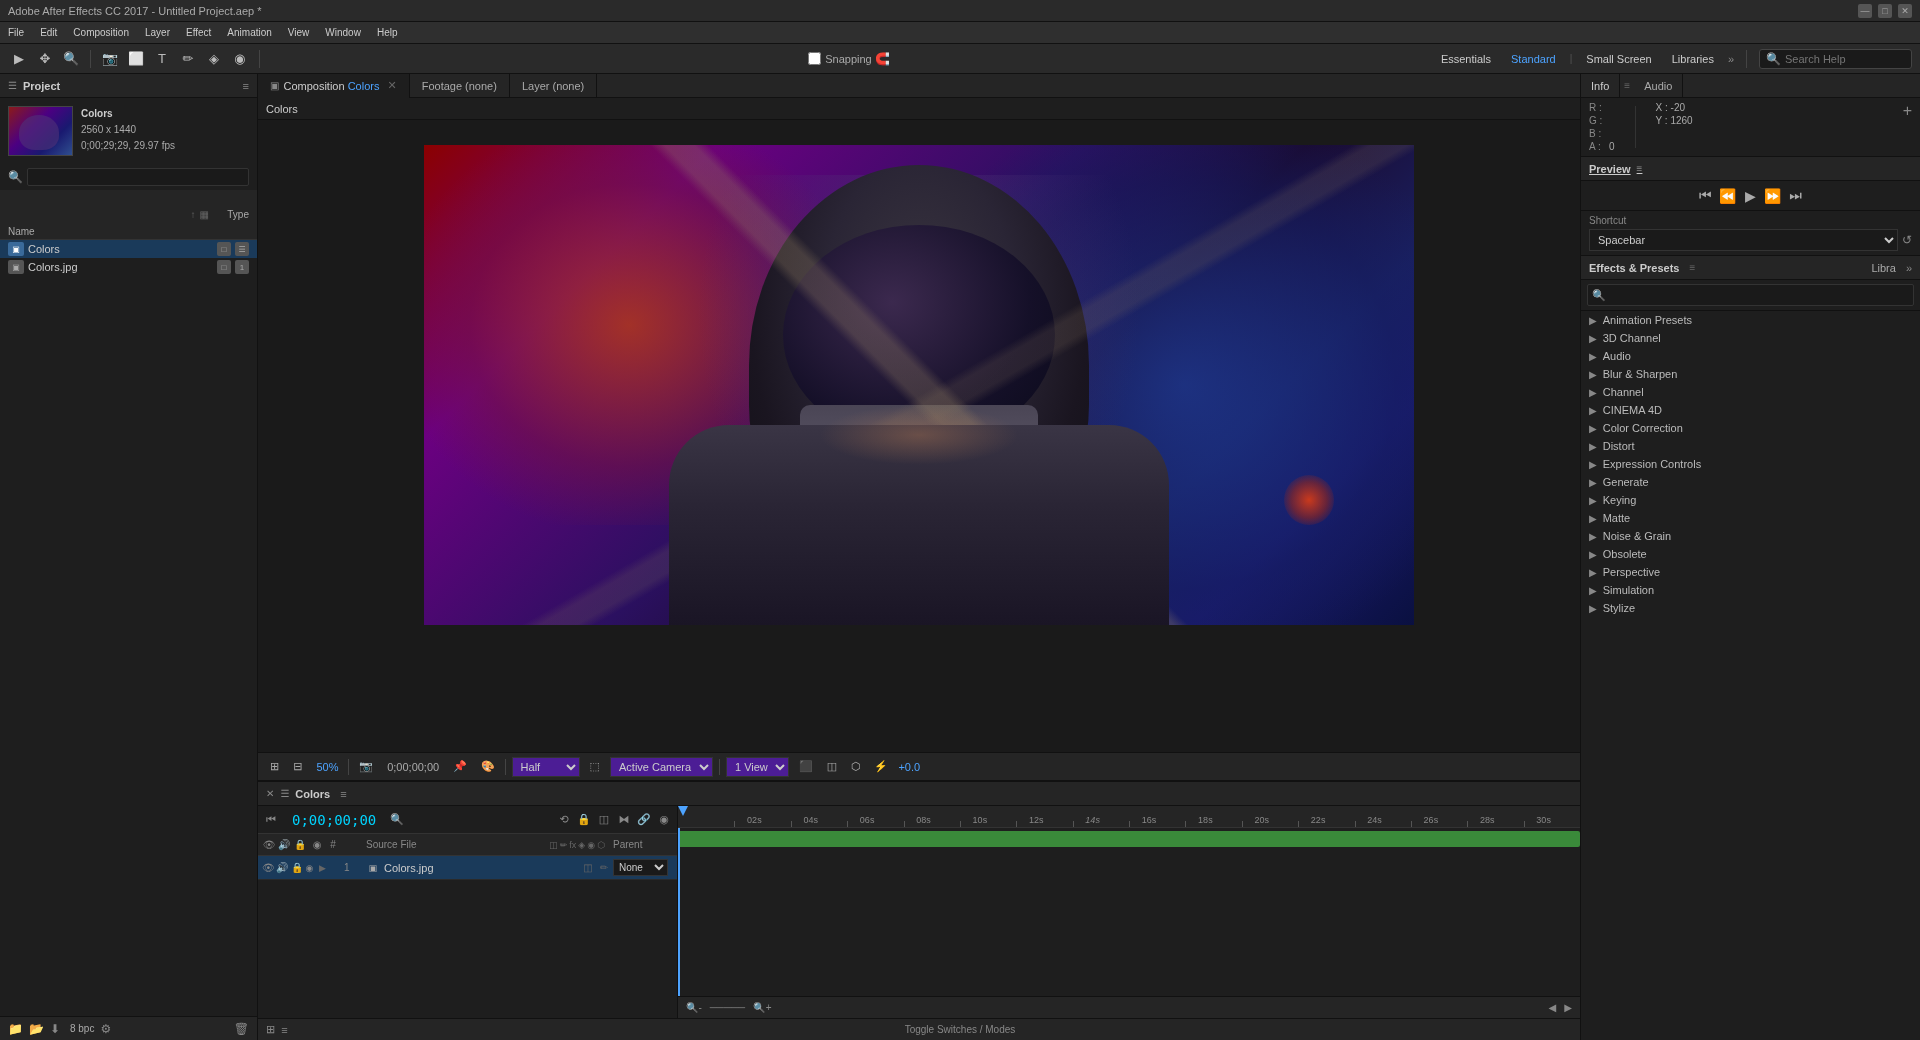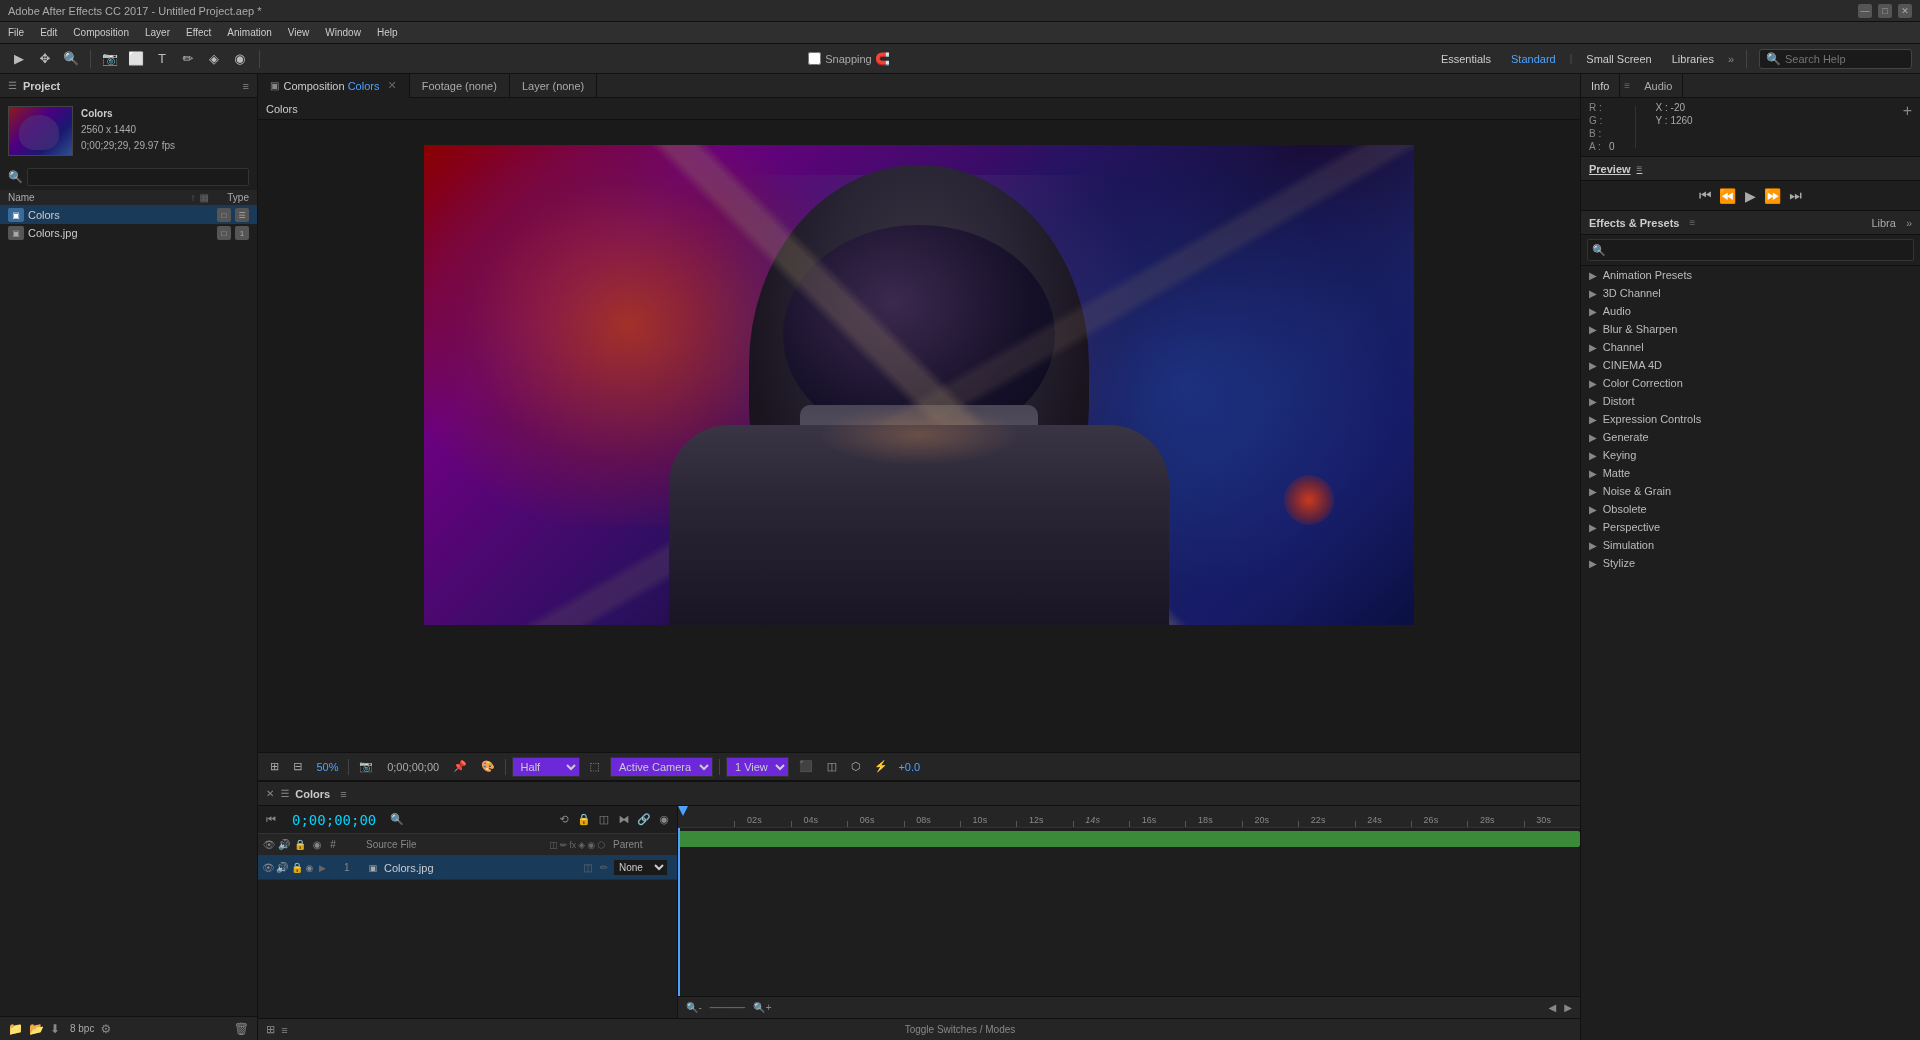--- a/index.html
+++ b/index.html
@@ -119,21 +119,21 @@
       border-radius: 2px;
     }
 
     .project-list-header {
       display: flex;
       align-items: center;
       padding: 2px 8px;
       background: #252525;
       border-bottom: 1px solid #333;
     }
-    .col-name { flex: 1; font-size: 10px; color: #aaa; }
+    .col-name { flex: 1; font-size: 10px; color: #aaa; margin-top: 34px; }
     .col-type { font-size: 10px; color: #aaa; width: 40px; text-align: right; }
 
     .project-item {
       display: flex;
       align-items: center;
       padding: 2px 8px;
       cursor: pointer;
       gap: 4px;
     }
     .project-item.selected { background: #1a3a5a; }
@@ -266,21 +266,21 @@
       height: 28px;
       display: flex;
       align-items: center;
       padding: 0 8px;
       gap: 6px;
       border-top: 1px solid #111;
     }
     .vc-btn { font-size: 11px; color: #aaa; cursor: pointer; padding: 2px 4px; border-radius: 2px; }
     .vc-separator { width: 1px; height: 16px; background: #444; }
     .vc-select {
-      background: #6d28d9;
+      background: #4c1d95;
       border: 1px solid #333;
       color: #ccc;
       font-size: 11px;
       padding: 1px 4px;
       height: 20px;
       cursor: pointer;
     }
     .vc-zoom { color: #4da3ff; }
 
     
@@ -952,20 +952,29 @@
       </div>
       <div class="preview-controls">
         <span class="preview-btn">⏮</span>
         <span class="preview-btn">⏪</span>
         <span class="preview-btn">▶</span>
         <span class="preview-btn">⏩</span>
         <span class="preview-btn">⏭</span>
       </div>
     </div>
 
+    <div id="shortcut-section">
+      <div class="shortcut-label">Shortcut</div>
+      <div style="display:flex;align-items:center;gap:4px;">
+        <select class="shortcut-select">
+          <option>Spacebar</option>
+        </select>
+        <span style="color:#888;font-size:12px;cursor:pointer;">↺</span>
+      </div>
+    </div>
 
     <div id="effects-panel">
       <div id="effects-header">
         <span class="effects-title">Effects &amp; Presets</span>
         <span style="color:#666;font-size:10px;cursor:pointer;margin-left:4px;">≡</span>
         <span class="effects-tab" style="margin-left:auto;">Libra</span>
         <span style="color:#888;font-size:11px;cursor:pointer;">»</span>
       </div>
       <div id="effects-search">
         <div style="display:flex;align-items:center;background:#1a1a1a;border:1px solid #333;border-radius:2px;padding:0 4px;gap:4px;">

